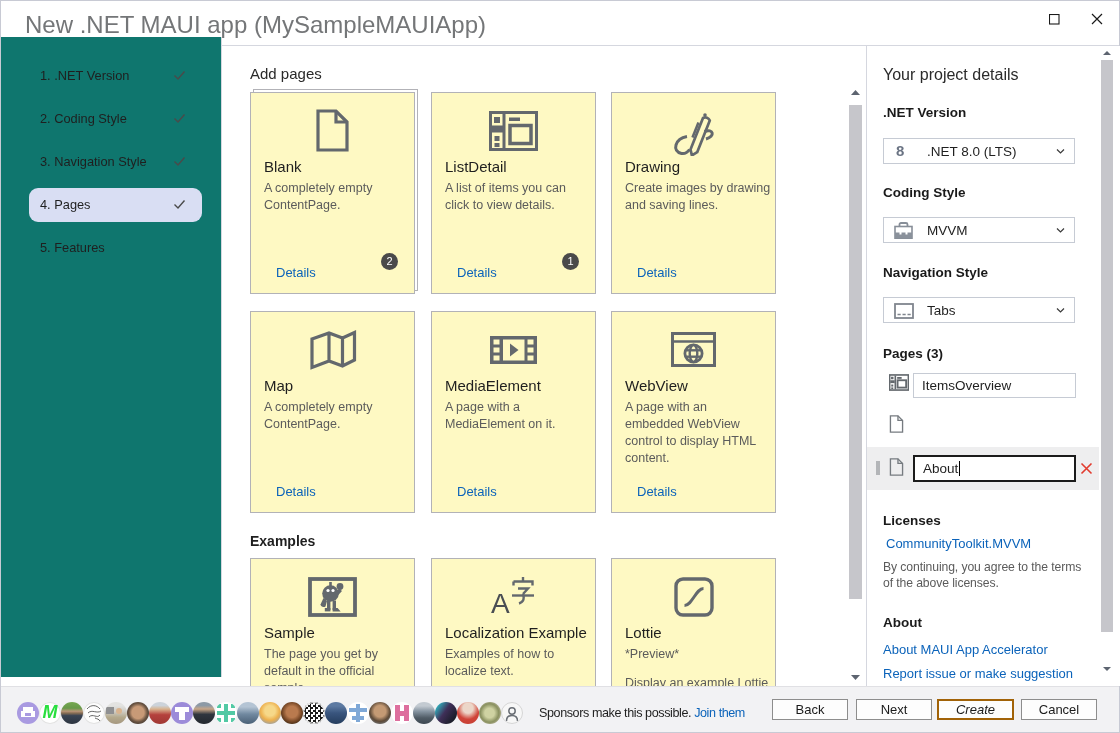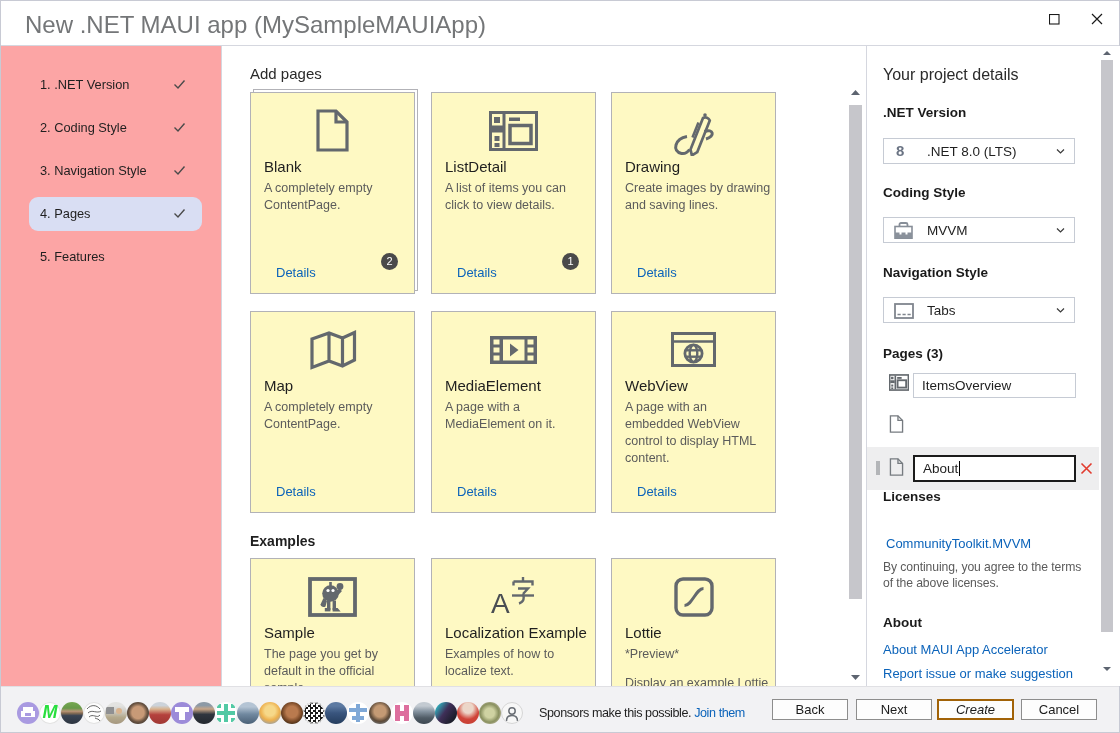--- a/index.html
+++ b/index.html
@@ -6,21 +6,21 @@
 html,body { width:1120px; height:733px; background:#fff; font-family:"Liberation Sans", sans-serif; overflow:hidden; }
 #win { position:absolute; left:0; top:0; width:1120px; height:733px; background:#fff; border:1px solid #c8cad4; }
 
 
 #titlebar { position:absolute; left:0; top:0; width:1118px; height:45px; background:#fff; border-bottom:1px solid #d5d7df; }
 #title { position:absolute; left:24px; top:10px; font-size:24px; color:#747678; letter-spacing:0px; }
 #maxbtn { position:absolute; left:1048px; top:13px; }
 #closebtn { position:absolute; left:1090px; top:12px; }
 
 
-#leftnav { position:absolute; left:0; top:45px; width:221px; height:640px; background:#fca5a5; border-right:1px solid #d5d7df; }
+#leftnav { position:absolute; left:0; top:36px; width:221px; height:640px; background:#0f766e; border-right:1px solid #d5d7df; }
 .navitem { position:absolute; left:28px; width:173px; height:34px; font-size:12.8px; color:#1f1f1f; line-height:34px; padding-left:11px; }
 .navitem.sel { background:#d9def3; }
 .navitem svg { position:absolute; right:16px; top:11px; }
 
 
 #middle { position:absolute; left:222px; top:45px; width:643px; height:640px; background:#fff; overflow:hidden; }
 .h-add { position:absolute; left:27px; top:19px; font-size:15px; color:#2a2a2a; }
 .h-ex  { position:absolute; left:27px; top:487px; font-size:14px; font-weight:bold; color:#1f1f1f; }
 .card { position:absolute; width:165px; height:202px; border:1px solid #b2b2b7; background:#fef9c3; overflow:hidden; }
 .stack { position:absolute; width:165px; height:202px; border:1px solid #b2b2b7; background:#fff; }
@@ -294,21 +294,21 @@
     <div style="position:absolute; left:9px; top:415px; width:4px; height:14px; background:#b3b5b8;"></div>
     <svg class="pgrow-icon" style="top:412px;" width="15" height="18" viewBox="0 0 33 43">
       <path d="M2 2 h18 l11 11 v28 H2 Z" fill="none" stroke="#767b80" stroke-width="3.2"></path>
       <path d="M20 2 v11 h11" fill="none" stroke="#767b80" stroke-width="3.2"></path>
     </svg>
     <div class="pginput" style="top:409px; height:27px; line-height:23px; border:2px solid #1b1b1b;">About<span style="border-left:1px solid #000; margin-left:1px;"></span></div>
     <svg style="position:absolute; left:213px; top:416px;" width="13" height="13">
         <path d="M1.5 1.5 L11.5 11.5 M11.5 1.5 L1.5 11.5" stroke="#e23b2e" stroke-width="1.6"></path>
       </svg>
 
-    <div class="rp-lab" style="top:443px;">Licenses</div>
+    <div class="rp-lab" style="top:467px;">Licenses</div>
     <div class="rp-link" style="top:490px;">CommunityToolkit.MVVM</div>
     <div style="position:absolute; left:16px; top:513px; white-space:nowrap; font-size:12.2px; letter-spacing:-0.1px; line-height:16px; color:#5b5b5b;">By continuing, you agree to the terms<br>of the above licenses.</div>
     <div class="rp-lab" style="top:569px;">About</div>
     <div class="rp-link" style="left:16px; top:596px;">About MAUI App Accelerator</div>
     <div class="rp-link" style="left:16px; top:620px;">Report issue or make suggestion</div>
   </div>
   <svg id="rsb-up" width="12" height="10">
       <path d="M2 7 L6 3 L10 7 Z" fill="#5d6470"></path>
     </svg>
   <div id="rsb-thumb"></div>

